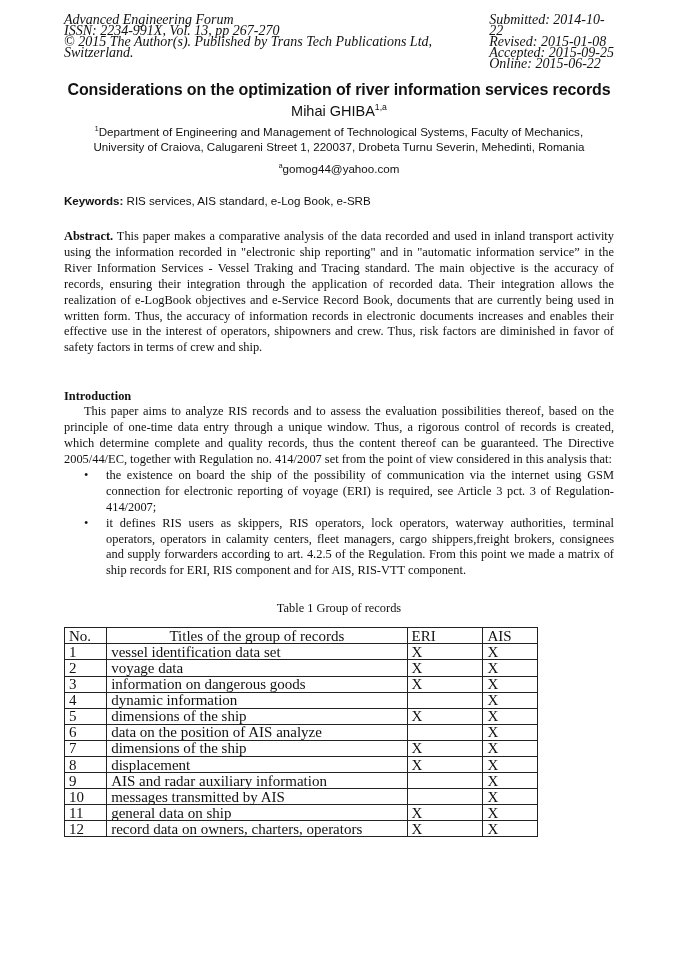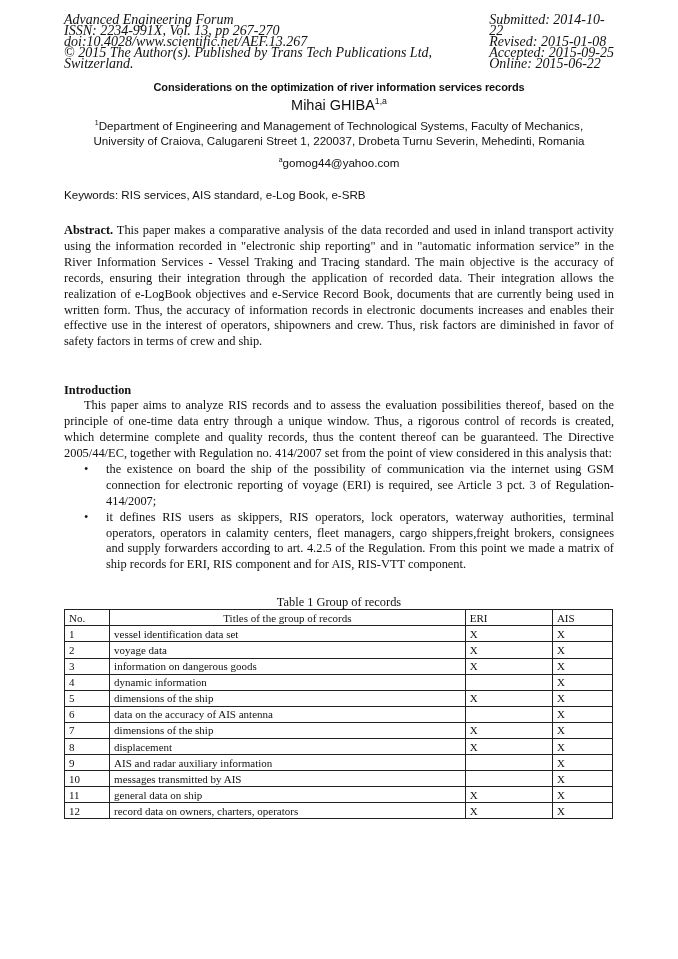--- a/index.html
+++ b/index.html
@@ -4,53 +4,52 @@
 <style>
   html, body { margin: 0; padding: 0; background: #ffffff; }
   body {
     width: 678px; height: 959px; position: relative; overflow: hidden;
     color: #111; font-family: "Liberation Serif", serif;
   }
   .page { position: absolute; left: 64px; top: 14px; width: 550px; }
   .header { display: flex; justify-content: space-between; font-style: italic; font-size: 14px; line-height: 11px; }
   .header .right { text-align: left; }
   .title {
-    font-family: "Liberation Sans", sans-serif; font-weight: bold; font-size: 11px;
+    font-family: "Liberation Sans", sans-serif; font-weight: bold; font-size: 16px;
     text-align: center; margin-top: 12px; white-space: nowrap; letter-spacing: -0.1px;
   }
   .author { font-family: "Liberation Sans", sans-serif; font-size: 14.5px; text-align: center; margin-top: 4px; }
   .author sup, .affil sup, .email sup { font-size: 0.6em; vertical-align: super; line-height: 0; }
   .affil { font-family: "Liberation Sans", sans-serif; font-size: 11.6px; text-align: center; margin-top: 5px; line-height: 15px; white-space: nowrap; margin-left: -10px; margin-right: -10px;}
   .email { font-family: "Liberation Sans", sans-serif; font-size: 11.6px; text-align: center; margin-top: 8px; }
   .keywords { font-family: "Liberation Sans", sans-serif; font-size: 11.6px; margin-top: 19px; }
-  .keywords b { font-weight: normal; }
+  .keywords b { font-weight: bold; }
   p { margin: 0; font-size: 12.4px; line-height: 15.9px; text-align: justify; }
   .abstract { margin-top: 22px; }
   .section-h { font-weight: bold; font-size: 12.4px; margin-top: 32px; line-height: 16px; }
   .indent { text-indent: 20px; }
   ul { margin: 0; padding-left: 42px; list-style: none; }
   ul li { position: relative; font-size: 12.4px; line-height: 15.9px; text-align: justify; }
   ul li .bullet { position: absolute; left: -22px; top: 0; }
   .caption { text-align: center; font-size: 12.4px; margin-top: 22px; line-height: 14px; }
-  table { border-collapse: collapse; width: 549px; margin-top: 0px; font-size: 11px; }
+  table { border-collapse: collapse; width: 474px; margin-top: 12px; font-size: 15px; }
   td, th { border: 1px solid #222; padding: 0 4px; height: 15.1px; line-height: 14px; font-weight: normal; }
   th { text-align: center; }
   td.x, th.x { text-align: left; }
   .col-no { width: 45px; } .col-title { width: 355px; } .col-eri { width: 87px; } .col-ais { width: 60px; }
 </style>
 </head>
 <body>
 
 <div class="page">
 
   <div class="header">
     <div class="left">
       <div>Advanced Engineering Forum</div>
       <div>ISSN: 2234-991X, Vol. 13, pp 267-270</div>
-      <div>doi:10.4028/www.scientific.net/AEF.13.267</div>
       <div>© 2015 The Author(s). Published by Trans Tech Publications Ltd, Switzerland.</div>
     </div>
     <div class="right">
       <div>Submitted: 2014-10-22</div>
       <div>Revised: 2015-01-08</div>
       <div>Accepted: 2015-09-25</div>
       <div>Online: 2015-06-22</div>
     </div>
   </div>
 
@@ -136,21 +135,21 @@
         <td class="x">X</td>
       </tr>
       <tr>
         <td>5</td>
         <td>dimensions of the ship</td>
         <td class="x">X</td>
         <td class="x">X</td>
       </tr>
       <tr>
         <td>6</td>
-        <td>data on the accuracy of AIS antenna</td>
+        <td>data on the position of AIS analyze</td>
         <td class="x"></td>
         <td class="x">X</td>
       </tr>
       <tr>
         <td>7</td>
         <td>dimensions of the ship</td>
         <td class="x">X</td>
         <td class="x">X</td>
       </tr>
       <tr>

